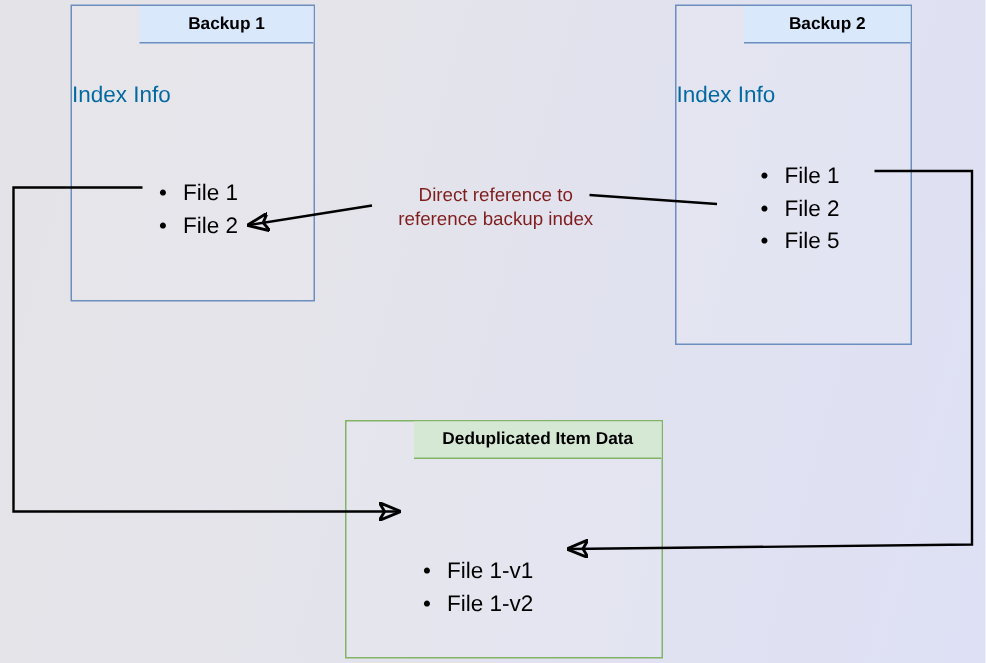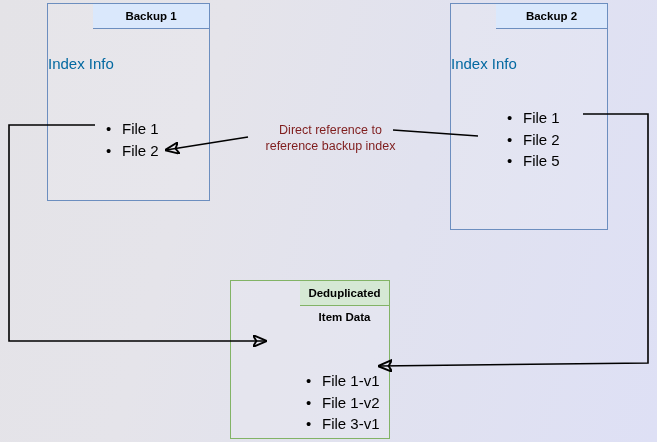--- a/index.html
+++ b/index.html
@@ -126,27 +126,26 @@
     <div class="node-body">
       <div class="index-title">Index Info</div>
       <ul class="file-list" id="b2-list">
         <li>File 1</li>
         <li>File 2</li>
         <li>File 5</li>
       </ul>
     </div>
   </div>
 
-  <div class="node green" id="node-dedup" style="left:230px; top:280px; width:160px; height:159px;padding-left:24px;">
+  <div class="node green" id="node-dedup" style="left:230px; top:280px; width:212px; height:159px;">
     <div class="node-header">Deduplicated Item Data</div>
     <div class="node-body">
       <ul class="file-list" id="dd-list">
         <li>File 1-v1</li>
         <li>File 1-v2</li>
-        <li>File 3-v1</li>
       </ul>
     </div>
   </div>
 
   <div class="edge-label" id="label-direct-reference" style="left:248px; top:123px; width:165px;">
     <div>Direct reference to</div>
     <div>reference backup index</div>
   </div>
 
   <svg class="arrows" viewBox="0 0 657 442">

